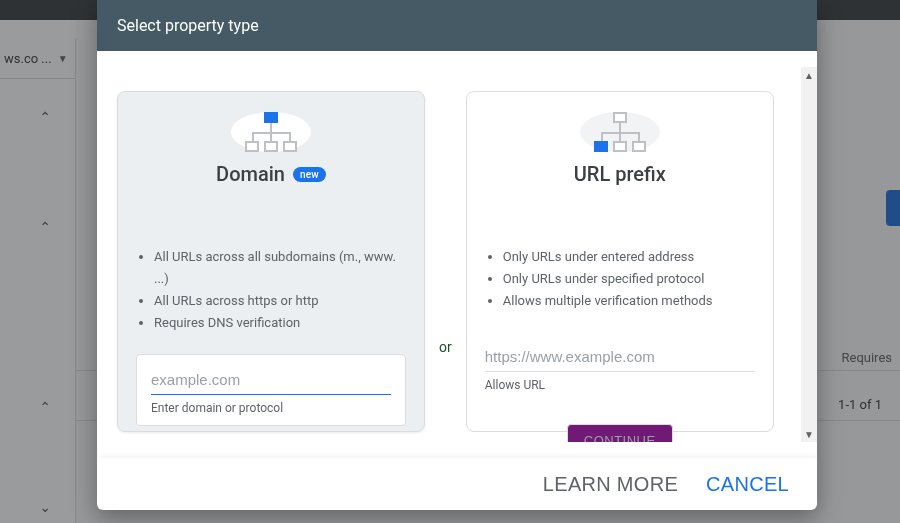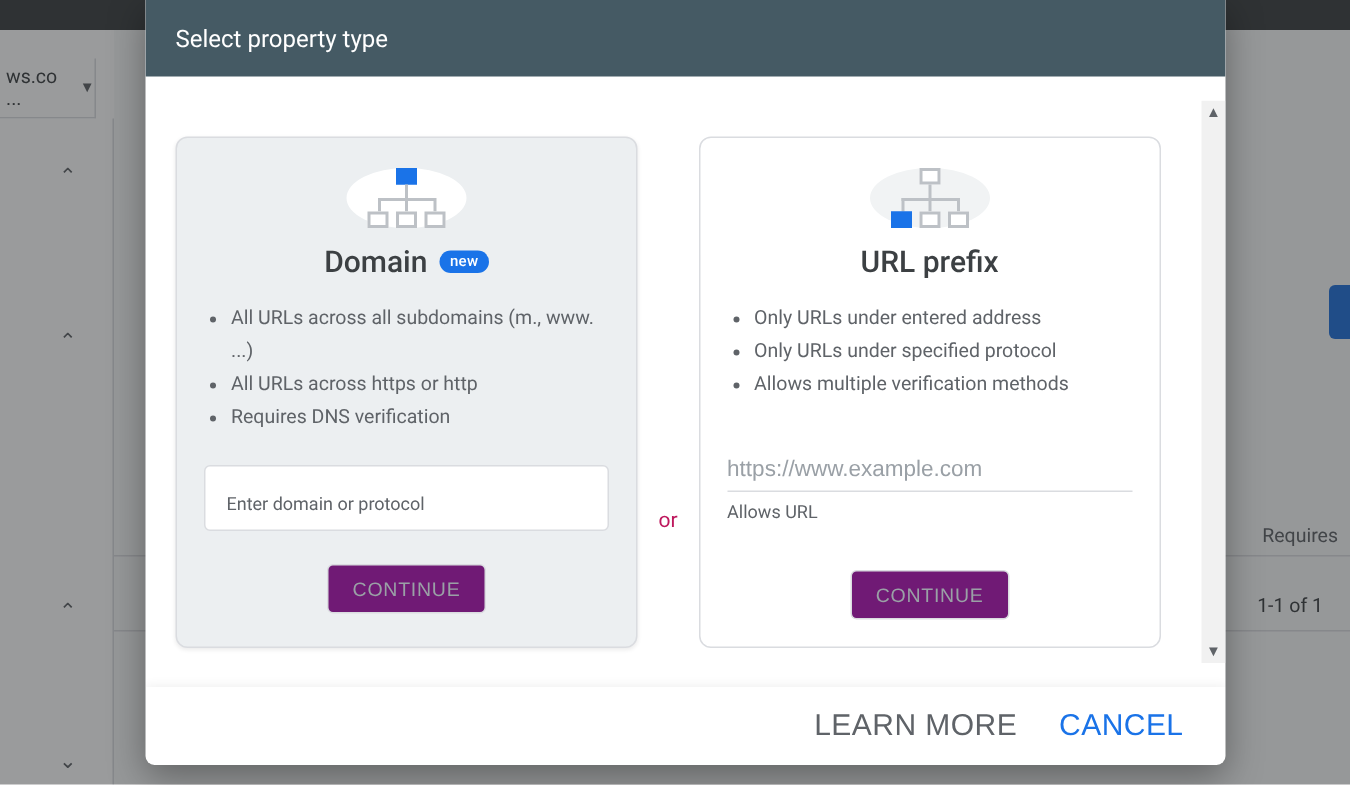--- a/index.html
+++ b/index.html
@@ -2,21 +2,21 @@
 <html><head>
 <meta charset="utf-8">
 <style>
   * { box-sizing: border-box; margin: 0; padding: 0; }
   html, body { width: 900px; height: 523px; overflow: hidden; font-family: Roboto, Arial, sans-serif; }
   body { background: #fff; color: #202124; }
 
   
   .bg { position: absolute; inset: 0; filter: grayscale(10%); }
   .bg-topbar { height: 20px; background: #3c4043; }
-  .bg-propbar { position: absolute; top: 39px; left: 0; height: 40px; width: 64px; background:#fff; border-bottom:1px solid #dadce0; border-right:1px solid #dadce0; display:flex; align-items:center; padding-left:4px; font-size:13px; color:#3c4043;}
+  .bg-propbar { position: absolute; top: 39px; left: 0; height: 40px; width: 76px; background:#fff; border-bottom:1px solid #dadce0; border-right:1px solid #dadce0; display:flex; align-items:center; padding-left:4px; font-size:13px; color:#3c4043;}
   .bg-propbar .tri { margin-left:6px; color:#5f6368; font-size:10px; }
   .bg-leftnav { position:absolute; top:79px; left:0; width:76px; bottom:0; background:#fff; border-right:1px solid #dadce0;}
   .bg-leftnav .chev { position:absolute; right:24px; color:#5f6368; font-size:14px;}
   .bg-main { position:absolute; top:20px; left:76px; right:0; bottom:0; background:#f8f9fa; }
   .bg-bluebtn { position:absolute; top:170px; right:0; width:14px; height:36px; background:#1a73e8; border-radius:4px 0 0 4px;}
   .bg-disc { position:absolute; top:330px; right:8px; font-size:13px; color:#5f6368; }
   .bg-pager { position:absolute; top:377px; right:18px; font-size:13px; color:#3c4043; display:flex; align-items:center; gap:20px;}
   .bg-pager .tri{ font-size:10px; color:#5f6368;}
   .bg-line { position:absolute; left:0; right:0; height:1px; background:#dadce0;}
   .scrim { position:absolute; inset:0; background:rgba(32,33,36,0.45); }
@@ -29,29 +29,29 @@
   .vscroll { position:absolute; right:0; top:0; bottom:0; width:16px; background:#f1f1f1;}
   .vscroll .arrow { position:absolute; left:0; width:16px; height:16px; display:flex; align-items:center; justify-content:center; font-size:10px; color:#5f6368;}
   .vscroll .up{top:0;} .vscroll .down{bottom:0;}
   .dialog-footer { height:52px; border-top:1px solid rgba(0,0,0,0); display:flex; align-items:center; justify-content:flex-end; gap:28px; padding:0 28px; box-shadow: 0 -2px 6px rgba(0,0,0,0.05);}
   .dialog-footer .flatbtn { font-size:20px; font-weight:500; letter-spacing:0.3px; background:none; border:none; cursor:pointer; }
   .learn { color:#5f6368; }
   .cancel { color:#1a73e8; }
 
   .card { width:308px; border:1px solid #dadce0; border-radius:8px; padding:20px 18px 24px 18px; display:flex; flex-direction:column; align-items:center; }
   .card.active { background:#eceff1; box-shadow:0 1px 3px rgba(0,0,0,0.08);}
-  .or { align-self:center; margin:0 14px; color:#be185d; font-size:14px; padding-top:170px;}
+  .or { align-self:center; margin:0 14px; color:#14532d; font-size:14px; padding-top:170px;}
 
   .iconcircle { width:80px; height:80px; border-radius:50%; background:#fff; display:flex; align-items:center; justify-content:center; margin-bottom:10px;}
   .card.inactive .iconcircle { background:#f1f3f4; }
 
   .card h2 { font-size:20px; font-weight:500; color:#3c4043; margin-bottom:16px; display:flex; align-items:center; gap:8px;}
   .badge { background:#1a73e8; color:#fff; font-size:10px; font-weight:500; padding:2px 7px; border-radius:9px; letter-spacing:0.2px;}
 
-  .bullets { align-self:stretch; list-style:disc; padding-left:18px; margin-bottom:20px;}
+  .bullets { align-self:stretch; list-style:disc; padding-left:18px; margin-bottom:20px;margin-top:44px;}
   .bullets li { font-size:13px; color:#5f6368; line-height:1.7;}
 
   .inputbox { align-self:stretch; background:#fff; border:1px solid #dadce0; border-radius:4px; padding:12px 14px 10px 14px; margin-bottom:22px;}
   .card.inactive .inputbox { border:none; padding-left:0; padding-right:0;}
   .field { width:100%; border:none; border-bottom:1px solid #1a73e8; background:transparent; font-size:15px; color:#3c4043; padding:4px 0 6px 0; outline:none;}
   .field::placeholder { color:#9aa0a6; }
   .card.inactive .field { border-bottom:1px solid #dadce0; }
   .helper { font-size:12px; color:#5f6368; margin-top:6px;}
 
   .continue { border:1px solid #dadce0; background:#701a75; color:#9aa0a6; font-size:13px; font-weight:500; letter-spacing:0.5px; padding:8px 16px; border-radius:4px; cursor:default;}
@@ -121,20 +121,21 @@
         <h2>
           <span>Domain</span>
           <span class="badge">new</span>
         </h2>
         <ul class="bullets">
           <li>All URLs across all subdomains (m., www. ...)</li>
           <li>All URLs across https or http</li>
           <li>Requires DNS verification</li>
         </ul>
         <div class="inputbox">
+          <input class="field" placeholder="example.com" style="">
           <div class="helper">Enter domain or protocol</div>
         </div>
         <button class="continue">CONTINUE</button>
       </div>
 
       <div class="or">or</div>
 
       <div class="card inactive">
         <div class="iconcircle">
           <div class="sitemap">

